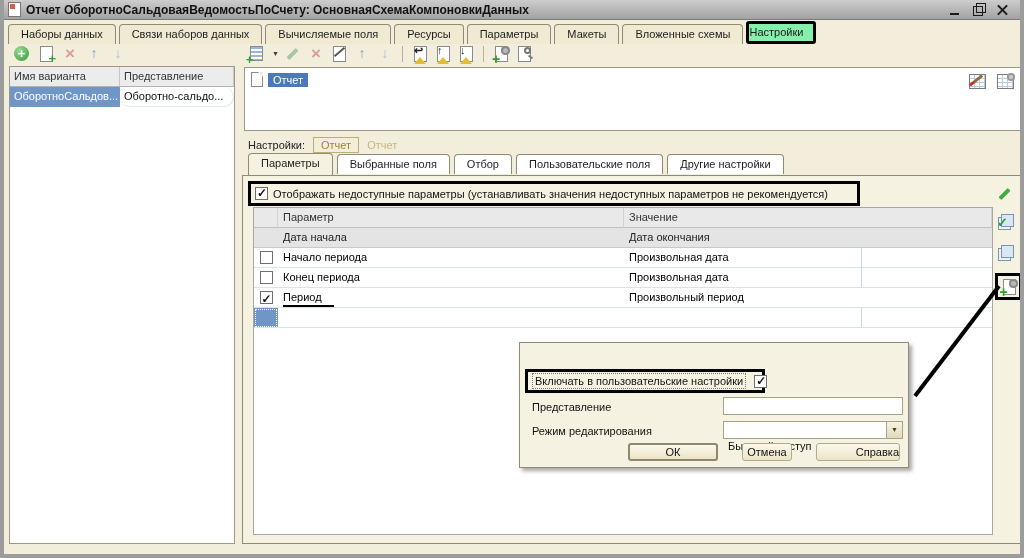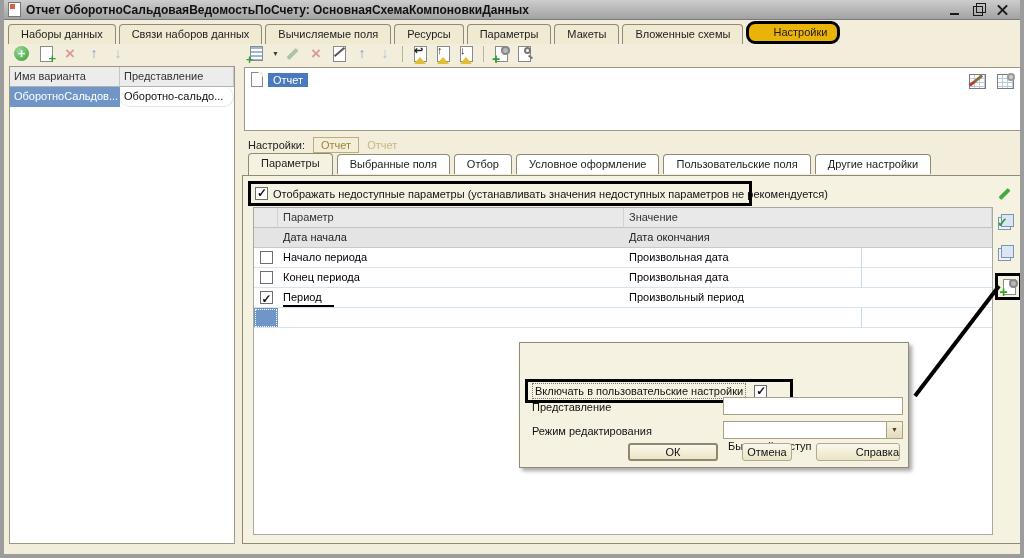--- a/index.html
+++ b/index.html
@@ -19,21 +19,21 @@
   .wbtn-min::after{content:"";position:absolute;left:2px;bottom:1px;width:9px;height:2px;background:#1a1a1a;}
   .wbtn-rest::before{content:"";position:absolute;left:1px;bottom:0;width:8px;height:8px;border:1px solid #1a1a1a;background:transparent;}
   .wbtn-rest::after{content:"";position:absolute;left:4px;bottom:3px;width:8px;height:8px;border:1px solid #1a1a1a;}
   .wbtn-close::before,.wbtn-close::after{content:"";position:absolute;left:0;top:5px;width:13px;height:2px;background:#1a1a1a;}
   .wbtn-close::before{transform:rotate(45deg);}
   .wbtn-close::after{transform:rotate(-45deg);}
   
   .tabstrip{position:absolute;left:2px;top:21px;right:2px;height:23px;display:flex;align-items:flex-end;gap:3px;padding-left:2px;}
   .tab{font-size:11px;color:#1c1c1c;background:#efead1;border:1px solid #8f8a74;border-bottom:none;
     border-radius:4px 4px 0 0;padding:3px 12px 4px 12px;white-space:nowrap;}
-  .tab.annot-active{border:3px solid #000;border-radius:9px;background:#eab308;padding:2px 10px 3px 24px;}
+  .tab.annot-active{border:3px solid #000;border-radius:3px;background:#86efac;padding:2px 10px 3px 0;}
   
   .ic{position:relative;width:20px;height:20px;display:inline-block;vertical-align:top;}
   .ic-addcircle::before{content:"";position:absolute;left:2px;top:2px;width:15px;height:15px;border-radius:50%;
     background:radial-gradient(circle at 35% 30%,#9ad89a,#2f9e2f);}
   .ic-addcircle::after{content:"+";position:absolute;left:2px;top:2px;width:15px;height:15px;color:#fff;font-weight:bold;
     font-size:13px;line-height:15px;text-align:center;}
   .doc::before{content:"";position:absolute;left:4px;top:2px;width:11px;height:14px;background:#fff;border:1px solid #8a8a8a;}
   .ic-docplus::after{content:"+";position:absolute;right:0;bottom:-2px;color:#2f9e2f;font-weight:bold;font-size:13px;}
   .ic-x::before{content:"\00d7";position:absolute;left:0;top:0;width:100%;text-align:center;
     color:#dd9a9a;font-weight:bold;font-size:17px;line-height:19px;}
@@ -91,21 +91,21 @@
   .setbar .lbl{font-size:11px;color:#222;}
   .gold-btn{font-size:11px;color:#a08433;border:1px solid #bfae74;background:#f3eeda;padding:1px 7px;}
   .gold-link{font-size:11px;color:#c7b77f;}
   .innertabs{position:absolute;left:244px;top:153px;display:flex;gap:4px;align-items:flex-end;z-index:2;}
   .itab{font-size:11px;color:#1c1c1c;background:#ffffff;border:1px solid #8f8a74;border-bottom:none;
     border-radius:4px 4px 0 0;padding:3px 12px 4px 12px;white-space:nowrap;}
   .itab.active{background:#f6f2e1;padding-bottom:6px;margin-bottom:-1px;}
   
   .content{position:absolute;left:238px;top:175px;width:782px;height:369px;background:#f6f2e1;border:1px solid #8f8a74;z-index:1;}
   .annot-box{border:3px solid #000;}
-  .show-unavail{position:absolute;left:5px;top:5px;width:504px;height:25px;display:flex;align-items:center;gap:5px;
+  .show-unavail{position:absolute;left:5px;top:5px;width:612px;height:25px;display:flex;align-items:center;gap:5px;
     padding:0 4px;background:#f6f2e1;}
   .show-unavail .txt{font-size:11px;color:#111;white-space:nowrap;}
   .ptable{position:absolute;left:10px;top:31px;width:740px;height:328px;background:#fff;border:1px solid #a7a7a7;}
   .prow{display:grid;grid-template-columns:24px 346px 238px 1fr;height:20px;}
   .pcell{font-size:11px;line-height:19px;padding:0 5px;white-space:nowrap;overflow:hidden;color:#000;}
   .prow.header .pcell{background:#e9e9e9;border-bottom:1px solid #c2c2c2;border-right:1px solid #d2d2d2;color:#333;}
   .prow.gray .pcell{background:#e4e4e4;border-bottom:1px solid #c9c9c9;color:#222;}
   .prow.data .pcell{border-bottom:1px solid #d6e3f1;}
   .pcell.cbcell{display:flex;align-items:center;justify-content:center;padding:0;}
   .pcell.split{border-right:1px solid #c9d9ea;}
@@ -117,21 +117,21 @@
   
   .annotsvg{position:absolute;left:0;top:0;width:1024px;height:558px;pointer-events:none;z-index:5;}
   
   .dialog{position:absolute;left:515px;top:342px;width:390px;height:126px;background:#f6f2e1;border:1px solid #8f8b78;
     box-shadow:3px 3px 4px rgba(0,0,0,.35);z-index:10;}
   .dlg-title{height:20px;display:flex;align-items:center;padding:0 8px;border-bottom:1px solid #d8d2bc;}
   .dlg-title .t{font-size:11px;font-weight:bold;color:#3d3d3d;}
   .dlg-close{margin-left:auto;width:12px;height:12px;position:relative;}
   .dlg-close::before,.dlg-close::after{content:"";position:absolute;left:0;top:5px;width:12px;height:2px;background:#2b2b2b;}
   .dlg-close::before{transform:rotate(45deg);} .dlg-close::after{transform:rotate(-45deg);}
-  .dlg-include{position:absolute;left:5px;top:36px;width:268px;height:24px;display:flex;align-items:center;gap:8px;padding:0 4px;}
+  .dlg-include{position:absolute;left:5px;top:26px;width:240px;height:24px;display:flex;align-items:center;gap:8px;padding:0 4px;}
   .dlg-include .txt{font-size:11px;color:#111;white-space:nowrap;border:1px dotted #777;padding:1px 2px;}
   .dlg-label{position:absolute;font-size:11px;color:#111;}
   .dlg-input{position:absolute;left:203px;width:180px;height:18px;background:#fff;border:1px solid #a9a287;font-size:11px;padding:0 4px;}
   .combo{position:absolute;left:203px;top:78px;width:180px;height:18px;background:#fff;border:1px solid #a9a287;}
   .combo .cval{font-size:11px;line-height:16px;padding:16px 4px;color:#111;}
   .combo .cbtn{position:absolute;right:0;top:0;bottom:0;width:16px;background:linear-gradient(#f8f3e2,#e2dabb);
     border-left:1px solid #a9a287;font-size:7px;color:#4d3f17;text-align:center;line-height:16px;}
   .dlg-btns{position:absolute;right:8px;top:100px;display:flex;gap:24px;}
   .btn{background:linear-gradient(#fbf8ec,#ebe4c6);border:1px solid #b0aa8e;border-radius:3px;
     font-size:11px;color:#111;text-align:center;padding:2px 0;}
@@ -225,21 +225,20 @@
   <div class="setbar">
     <span class="lbl">Настройки:</span>
     <span class="gold-btn">Отчет</span>
     <span class="gold-link">Отчет</span>
   </div>
 
   <div class="innertabs">
     <span class="itab active">Параметры</span>
     <span class="itab">Выбранные поля</span>
     <span class="itab">Отбор</span>
-    <span class="itab">Условное оформление</span>
     <span class="itab">Пользовательские поля</span>
     <span class="itab">Другие настройки</span>
   </div>
 
   <div class="content">
 
     <div class="show-unavail annot-box">
       <span class="cb checked"></span>
       <span class="txt">Отображать недоступные параметры (устанавливать значения недоступных параметров не рекомендуется)</span>
     </div>

